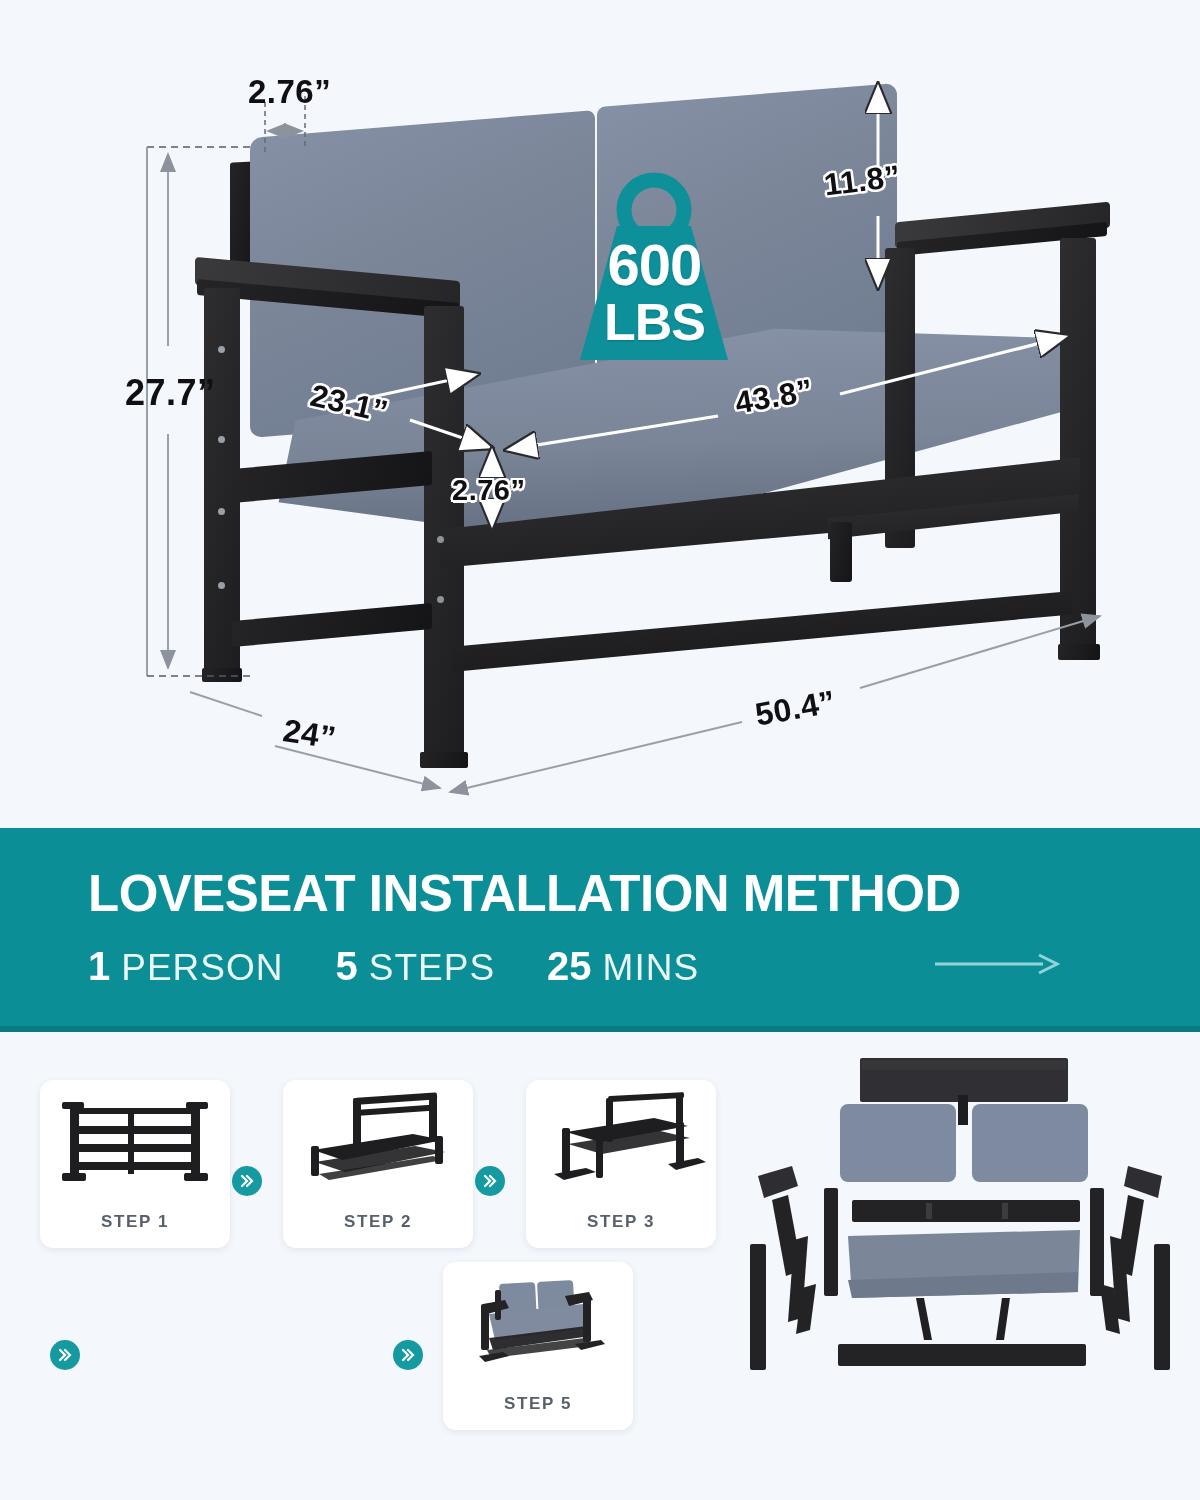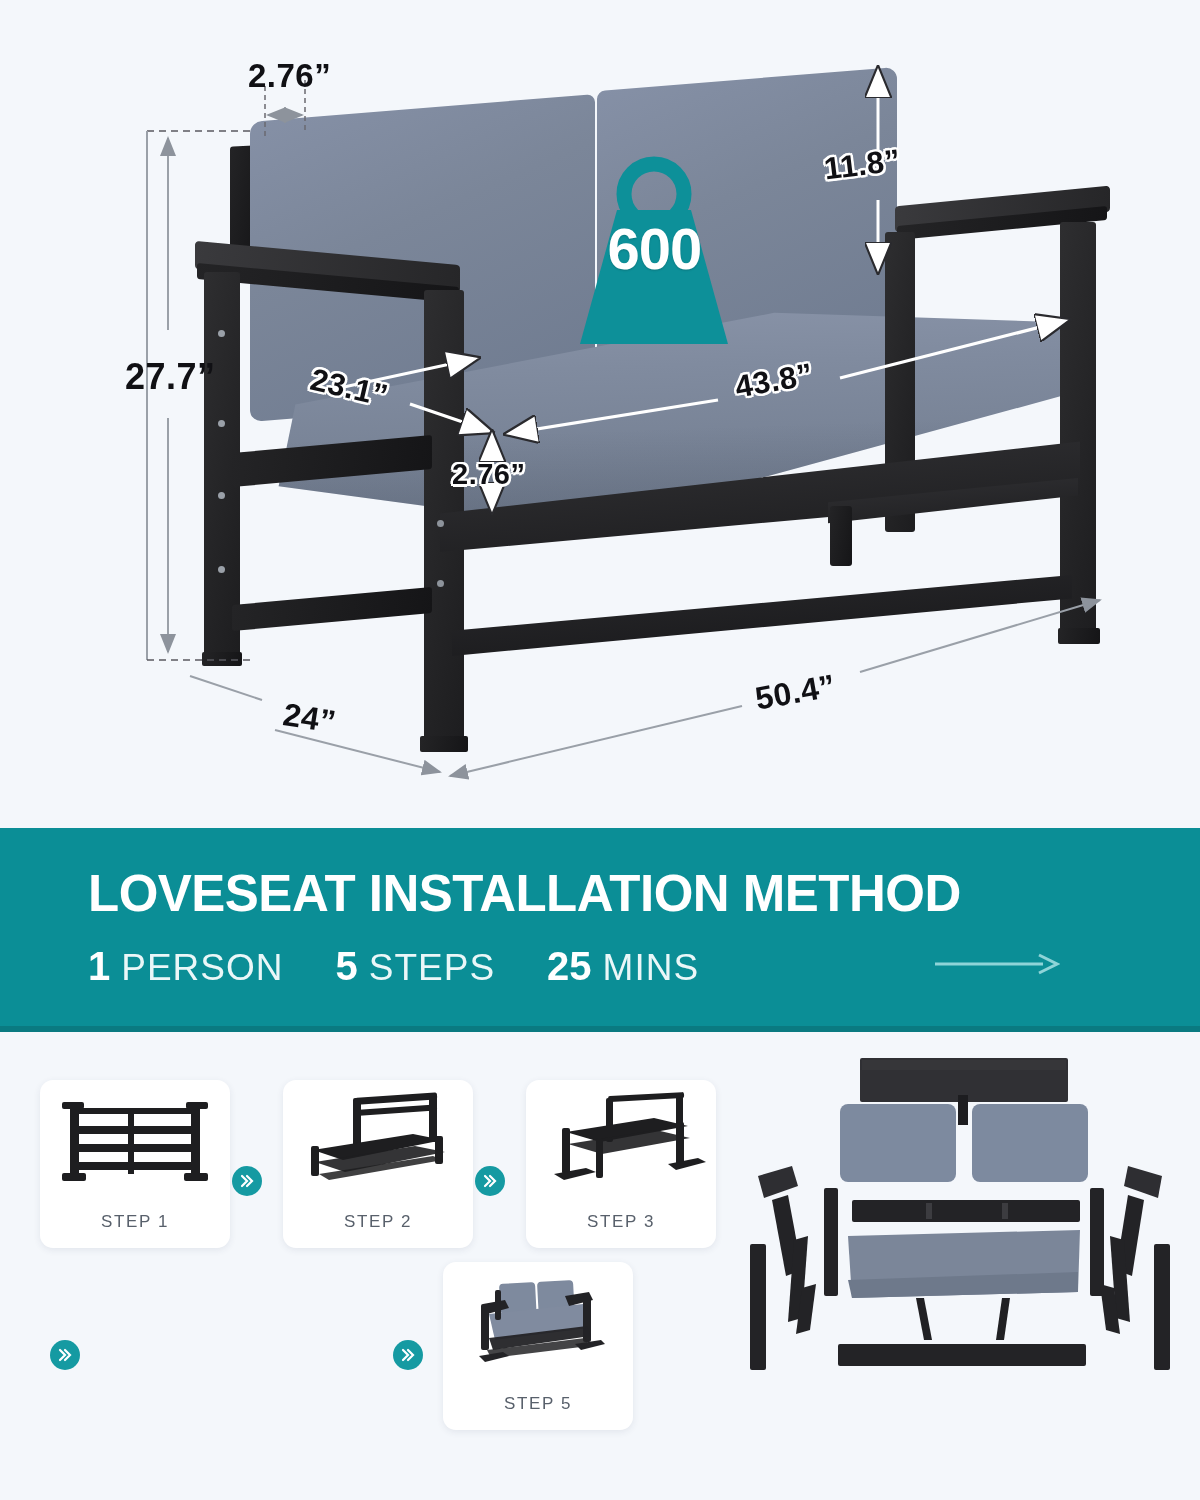--- a/index.html
+++ b/index.html
@@ -5,21 +5,21 @@
   * { margin:0; padding:0; box-sizing:border-box; }
   html,body { width:1200px; height:1500px; }
   body {
     font-family:"Liberation Sans", sans-serif;
     background:#f4f7fb;
     position:relative;
     overflow:hidden;
   }
 
   
-  #hero { position:absolute; left:0; top:0; width:1200px; height:828px; background:#f4f7fb; }
+  #hero { position:absolute; left:0; top:16px; width:1200px; height:828px; background:#f4f7fb; }
 
   .sofa-stage { position:absolute; left:0; top:0; width:1200px; height:828px; }
 
   
   .pc { position:absolute; }
 
   
   .back-cush {
     background:linear-gradient(160deg,#8590a6 0%,#7b8699 40%,#6f7b90 100%);
     border-radius:10px;
@@ -71,21 +71,21 @@
   #steps { position:absolute; left:0; top:1032px; width:1200px; height:468px; background:#f4f7fb; }
 
   .step-card {
     position:absolute; width:190px; height:168px;
     background:#fff; border-radius:13px;
     box-shadow:0 2px 7px rgba(40,60,90,.09);
   }
   .step-art { position:absolute; left:0; top:8px; width:190px; height:112px; }
   .step-label {
     position:absolute; left:0; bottom:16px; width:190px; text-align:center;
-    color:#58606b; font-size:17px; font-weight:400; letter-spacing:1.6px;
+    color:#58606b; font-size:17px; font-weight:700; letter-spacing:1.6px;
   }
   .chev {
     position:absolute; width:30px; height:30px; border-radius:50%;
     background:#159aa2; display:flex; align-items:center; justify-content:center;
   }
 
   #exploded { position:absolute; left:740px; top:8px; width:450px; height:400px; }
 </style>
 </head>
 <body>
@@ -217,20 +217,21 @@
     <div class="dim-label dim-dark" style="left:283px; top:700px; font-size:32px; transform:rotate(9deg);">24”</div>
 
     <div class="dim-label dim-dark" style="left:755px; top:674px; font-size:32px; transform:rotate(-10deg);">50.4”</div>
 
     <div id="weight-badge" style="left:562px; top:148px;">
       <svg width="185" height="200" viewBox="0 0 185 200">
         <circle cx="92" cy="46" r="30" fill="none" stroke="#0d9099" stroke-width="15"></circle>
         <path d="M55,62 L129,62 L166,196 L18,196 Z" fill="#0d9099"></path>
       </svg>
       <div class="wb-text" style="top:72px; font-size:58px;">600</div>
+      <div class="wb-text" style="top:132px; font-size:52px;">LBS</div>
     </div>
 
   </div>
 </div>
 
 <div id="banner">
   <div id="banner-title">LOVESEAT INSTALLATION METHOD</div>
 
   <div id="banner-stats">
     <div class="stat">

